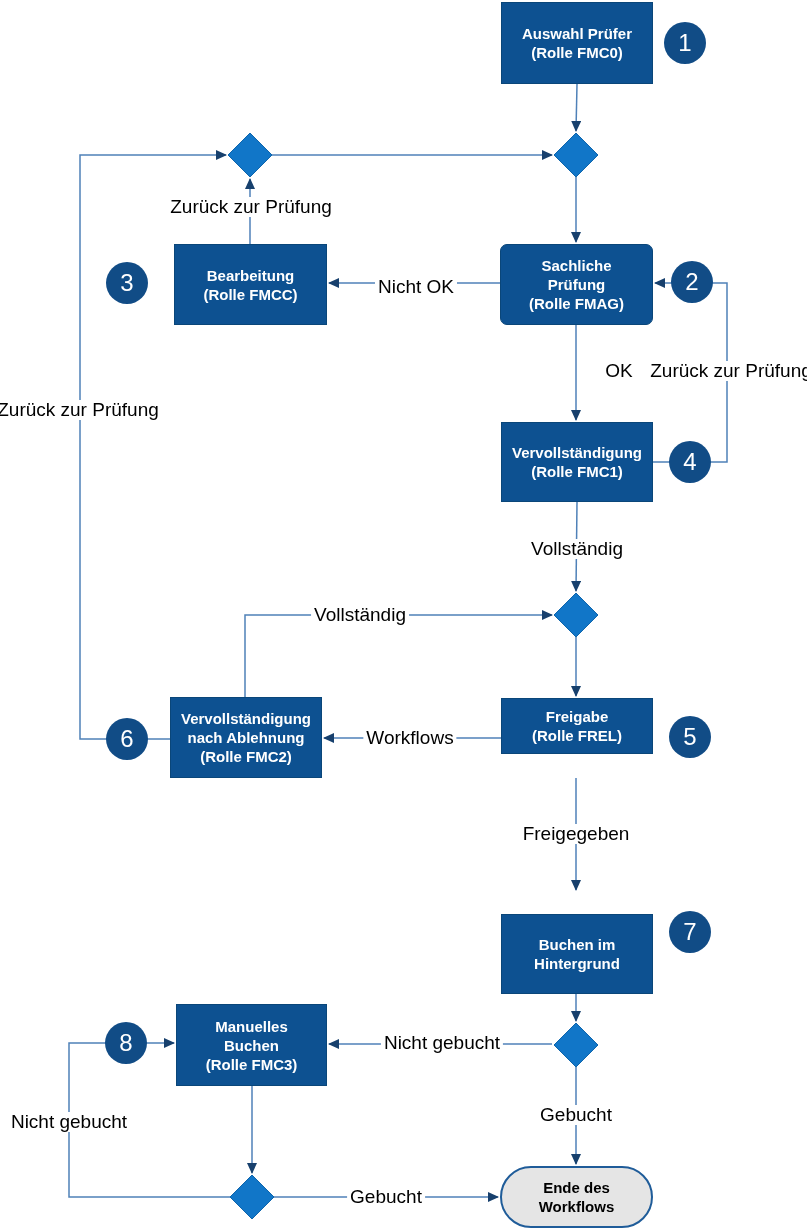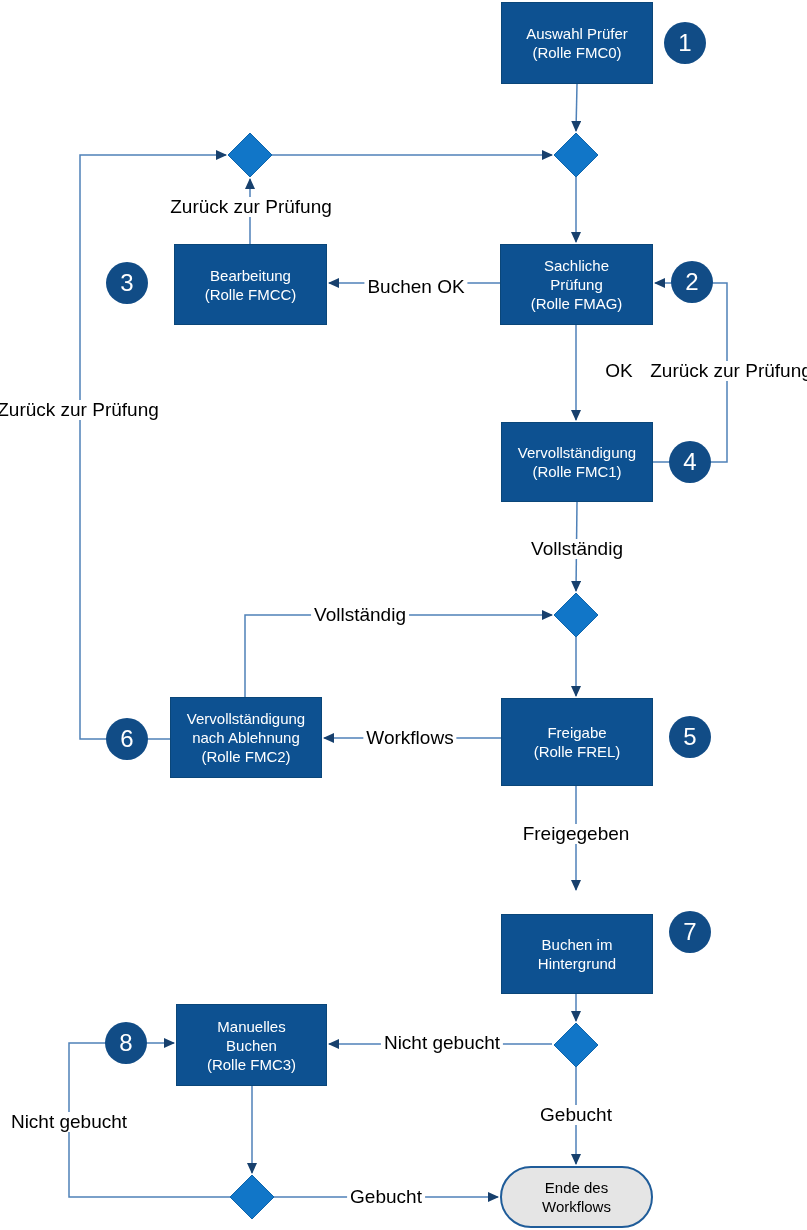--- a/index.html
+++ b/index.html
@@ -8,29 +8,29 @@
   }
   html,body{margin:0;padding:0;background:#fff;}
   #canvas{
     position:relative;width:807px;height:1230px;background:#fff;overflow:hidden;
     font-family:"Liberation Sans", sans-serif;
   }
   #edges{position:absolute;left:0;top:0;width:807px;height:1230px;}
   #edges polyline{fill:none;stroke:var(--line);stroke-width:1.5;}
   #edges polygon.diamond{fill:var(--diamond);stroke:var(--diamond-border);stroke-width:1;}
   .box{
-    position:absolute;background:var(--box);color:#fff;font-weight:normal;font-size:15px;
+    position:absolute;background:var(--box);color:#fff;font-weight:bold;font-size:15px;
     line-height:19px;display:flex;align-items:center;justify-content:center;text-align:center;
     white-space:pre-line;border:1px solid #0a4679;box-sizing:border-box;
   }
   #box1{left:501px;top:2px;width:152px;height:82px;}
-  #box2{left:500px;top:244px;width:153px;height:81px;}
+  #box2{left:500px;top:244px;width:153px;height:81px;border-radius:7px;}
   #box3{left:174px;top:244px;width:153px;height:81px;}
   #box4{left:501px;top:422px;width:152px;height:80px;}
-  #box5{left:501px;top:698px;width:152px;height:88px;}
+  #box5{left:501px;top:698px;width:152px;height:56px;}
   #box6{left:170px;top:697px;width:152px;height:81px;}
   #box7{left:501px;top:892px;width:152px;height:80px;margin-top:22px;}
   #box8{left:176px;top:1004px;width:151px;height:82px;}
   #end{
     left:500px;top:1166px;width:153px;height:62px;border-radius:31px;
     background:#e5e5e5;color:#000;border:2px solid var(--end-border);
   }
   .badge{
     position:absolute;width:42px;height:42px;border-radius:50%;background:var(--badge);
     color:#fff;font-size:24px;display:flex;align-items:center;justify-content:center;
@@ -126,21 +126,21 @@
   <div class="badge" id="badge1">1</div>
   <div class="badge" id="badge2">2</div>
   <div class="badge" id="badge3">3</div>
   <div class="badge" id="badge4">4</div>
   <div class="badge" id="badge5">5</div>
   <div class="badge" id="badge6">6</div>
   <div class="badge" id="badge7">7</div>
   <div class="badge" id="badge8">8</div>
 
   <div class="edge-label" id="l-zurueck1">Zurück zur Prüfung</div>
-  <div class="edge-label" id="l-nichtok">Buchen OK</div>
+  <div class="edge-label" id="l-nichtok">Nicht OK</div>
   <div class="edge-label" id="l-ok">OK</div>
   <div class="edge-label" id="l-zurueck2">Zurück zur Prüfung</div>
   <div class="edge-label" id="l-vollstaendig1">Vollständig</div>
   <div class="edge-label" id="l-vollstaendig2">Vollständig</div>
   <div class="edge-label" id="l-abgelehnt">Workflows</div>
   <div class="edge-label" id="l-freigegeben">Freigegeben</div>
   <div class="edge-label" id="l-nichtgebucht1">Nicht gebucht</div>
   <div class="edge-label" id="l-gebucht1">Gebucht</div>
   <div class="edge-label" id="l-nichtgebucht2">Nicht gebucht</div>
   <div class="edge-label" id="l-zurueck3">Zurück zur Prüfung</div>

